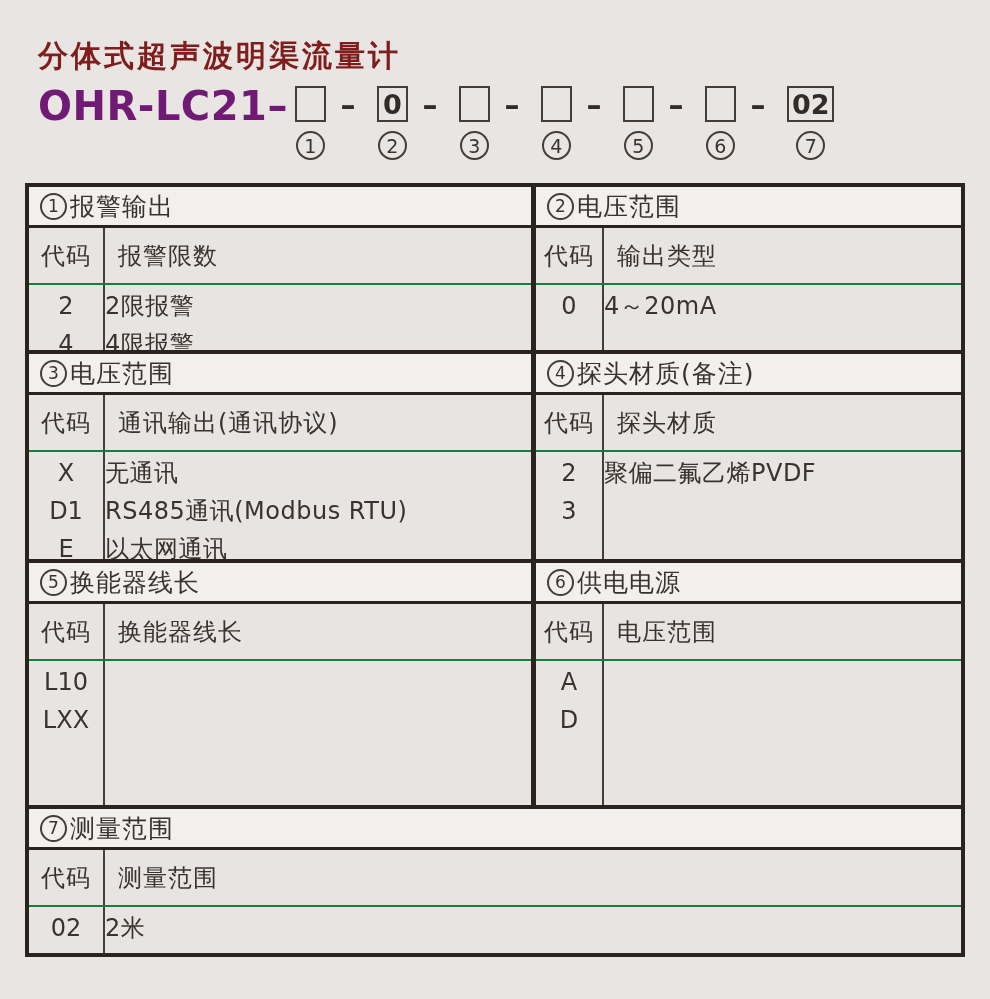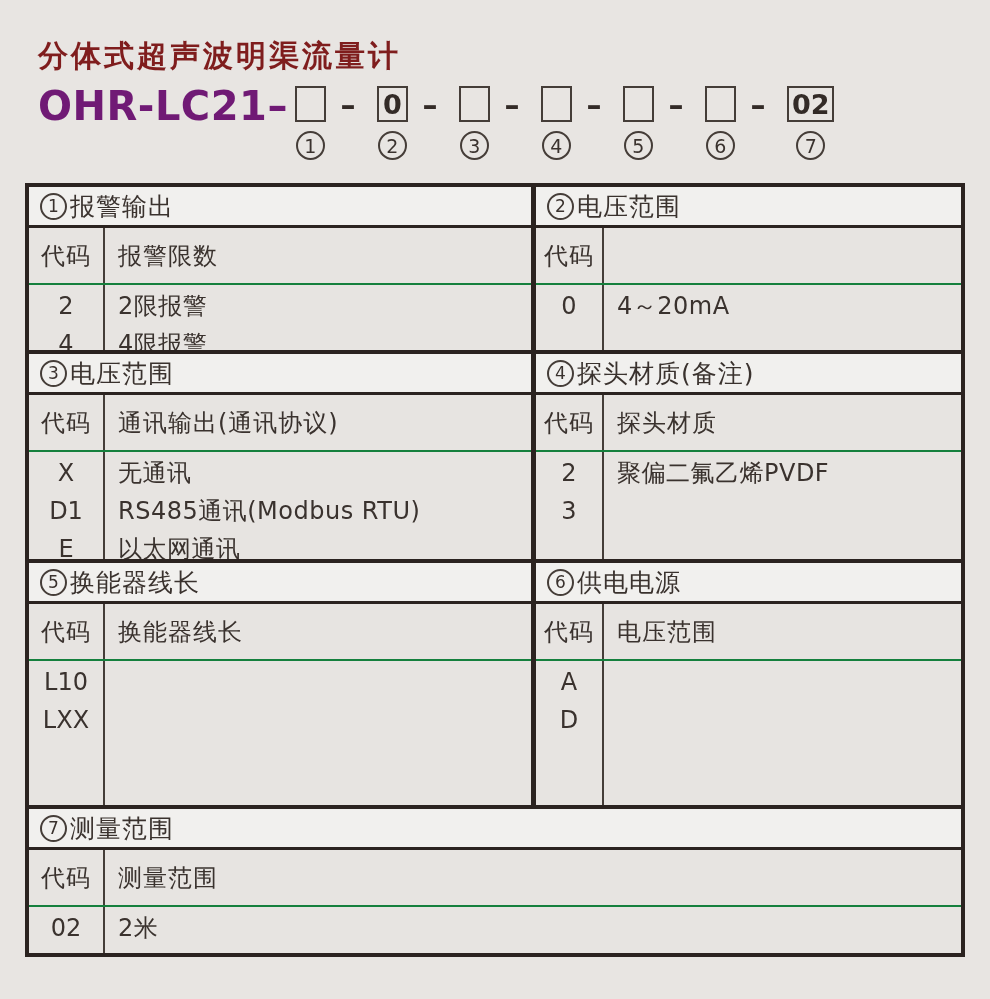--- a/index.html
+++ b/index.html
@@ -96,21 +96,21 @@
   .sec-body { flex:1; display:flex; font-size:24px; min-height:0; }
   .body-codes {
     box-sizing:border-box; flex:none;
     border-right:2px solid #453d38;
     display:flex; flex-direction:column; align-items:center;
     padding-top:2px;
   }
   .body-codes .cell { height:38px; line-height:38px; }
   .body-desc {
     flex:1; display:flex; flex-direction:column;
-    padding-left:13px; padding-top:2px;
+    padding-top:2px;
   }
   .body-desc .cell { height:38px; line-height:38px; white-space:nowrap; letter-spacing:0.5px; }
 </style>
 </head>
 <body>
 
 <div class="page">
 
   <div class="doc-title">分体式超声波明渠流量计</div>
 
@@ -176,20 +176,21 @@
           </div>
         </div>
       </div>
       <div class="half right">
         <div class="sec-title">
           <span class="circ">2</span>
           <span>电压范围</span>
         </div>
         <div class="sec-head">
           <div class="head-code code-col-w-r">代码</div>
+          <div class="head-desc">输出类型</div>
         </div>
         <div class="sec-body">
           <div class="body-codes code-col-w-r">
             <div class="cell">0</div>
           </div>
           <div class="body-desc">
             <div class="cell">4～20mA</div>
           </div>
         </div>
       </div>

